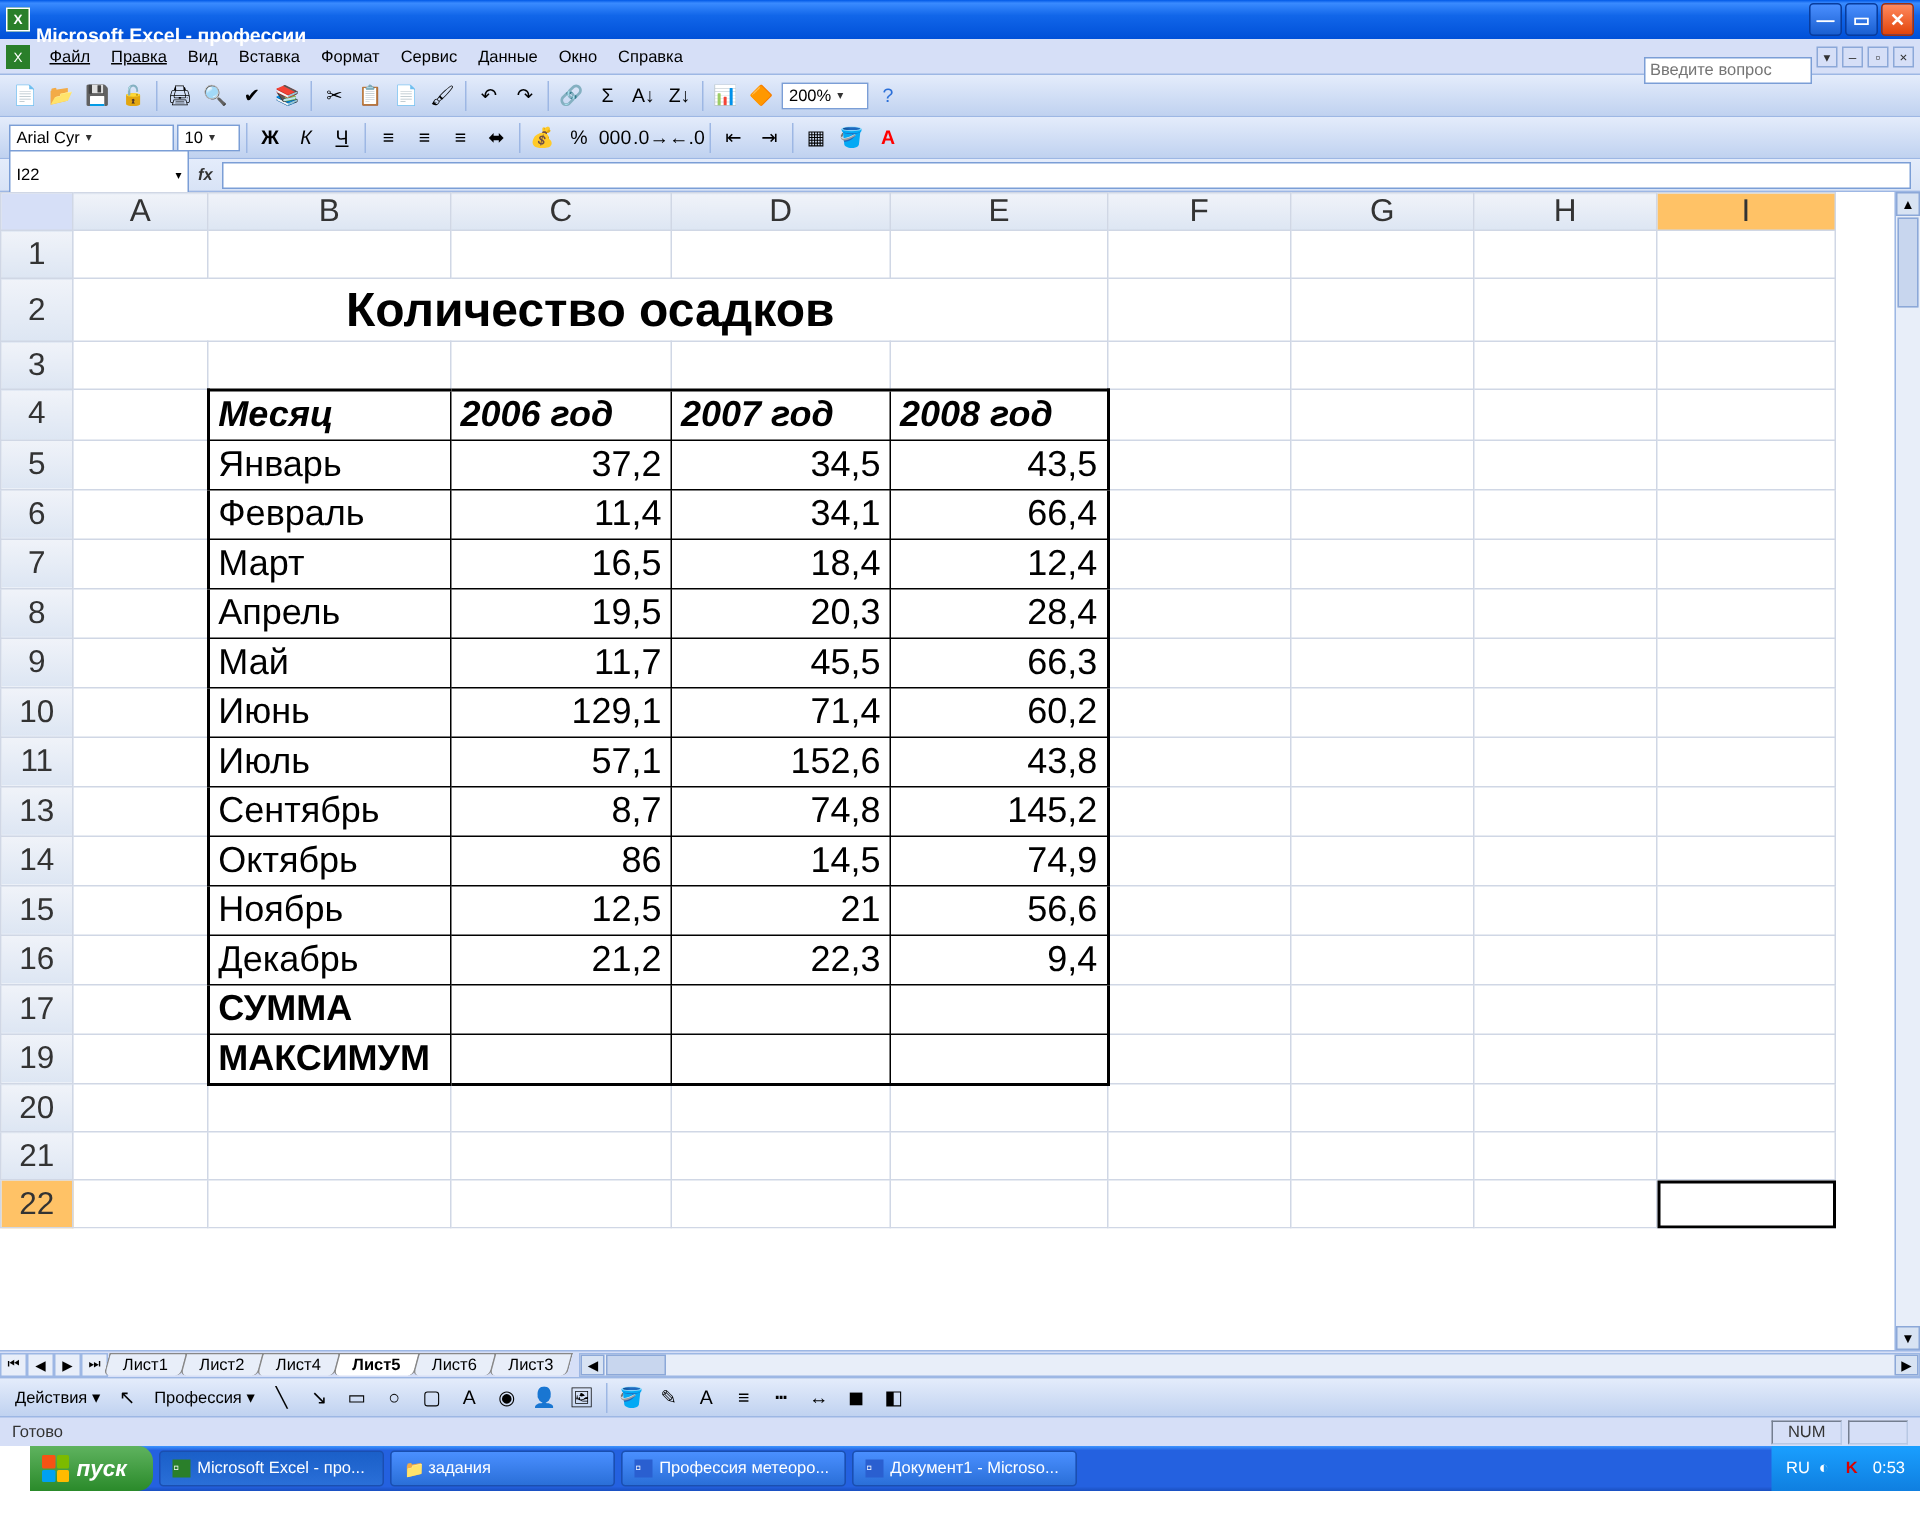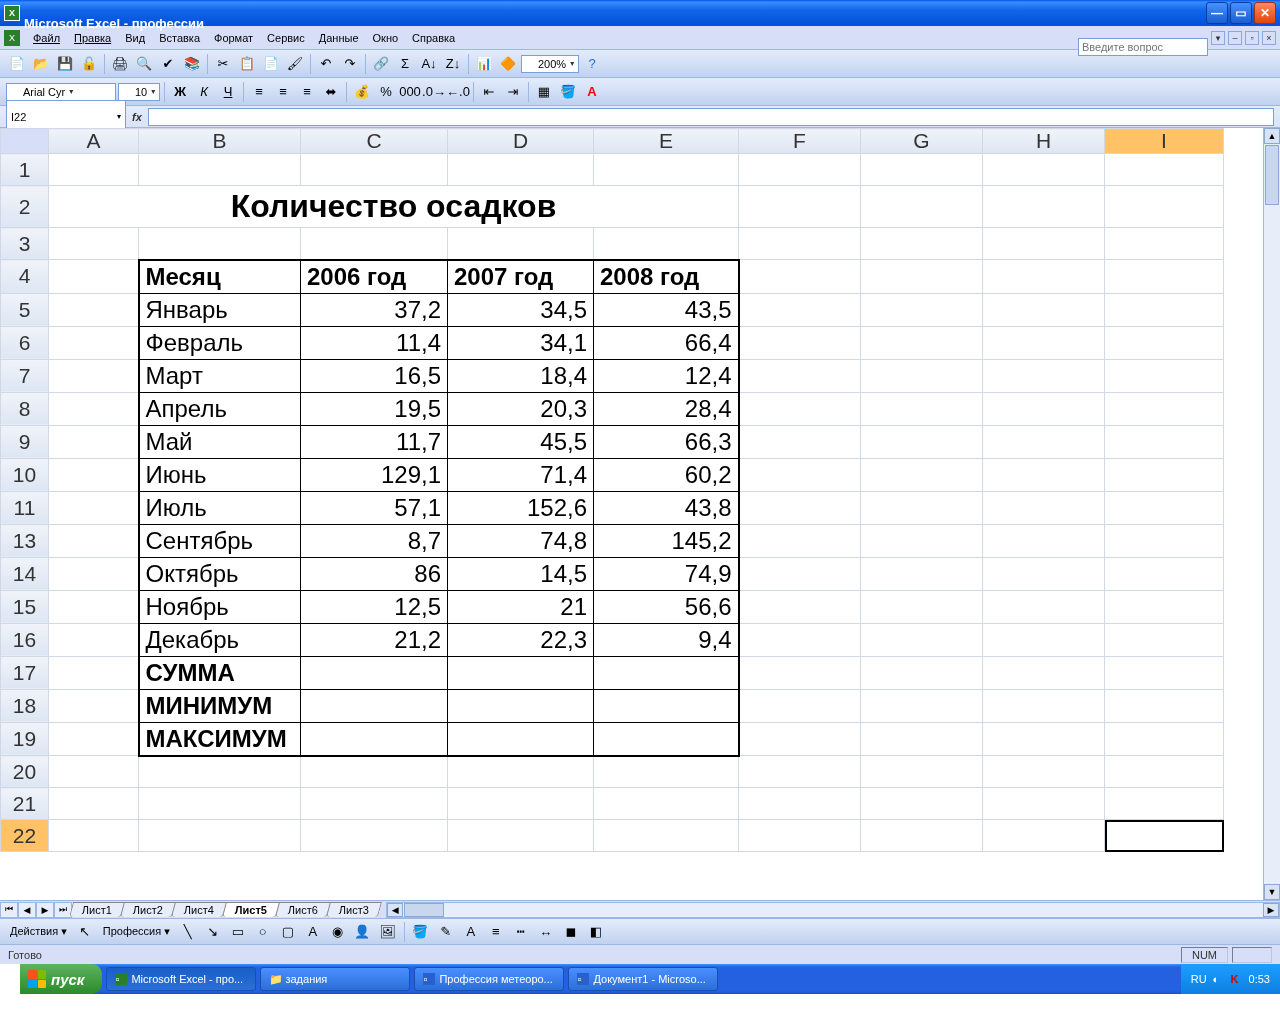--- a/index.html
+++ b/index.html
@@ -13,28 +13,28 @@
 .winbtn { width: 22px; height: 22px; border-radius: 3px; display: flex; align-items: center; justify-content: center; color: #fff; font-weight: bold; font-size: 12px; }
 .winbtn.min, .winbtn.max { background: linear-gradient(to bottom, #4a8fff, #1a5fd0); border: 1px solid #0a3c9c; }
 .winbtn.close { background: linear-gradient(to bottom, #ff8a5f, #e2440a); border: 1px solid #a03010; }
 
 
 .menubar { background: #d6dff7; height: 24px; display: flex; align-items: center; padding: 0 4px; border-bottom: 1px solid #9db7e4; }
 .menubar .doc-icon { width: 16px; height: 16px; background: #2a7f2a; margin-right: 6px; display:inline-flex;align-items:center;justify-content:center;font-size:9px;color:#fff;}
 .menuitem { padding: 2px 7px; cursor: default; color: #000; }
 .menuitem .u { text-decoration: underline; }
 .menubar .right { margin-left: auto; display: flex; align-items: center; gap: 3px; }
-.helpbox { width: 130px; height: 18px; border: 1px solid #7b9ed6; background: #fff; padding: 1px 3px; color: #888; font-size: 11px; margin-top: 19px; }
+.helpbox { width: 112px; height: 18px; border: 1px solid #7b9ed6; background: #fff; padding: 1px 3px; color: #888; font-size: 11px; margin-top: 19px; }
 .smallbtn { width: 14px; height: 14px; background: #d6dff7; border: 1px solid #8ca8d8; display:flex;align-items:center;justify-content:center;font-size:9px;color:#333;}
 
 
 .toolbar { background: linear-gradient(to bottom, #e4ecfb, #c0d2f0); height: 28px; display: flex; align-items: center; padding: 0 6px; gap: 2px; border-bottom: 1px solid #9db7e4; }
 .tbtn { width: 22px; height: 22px; display: flex; align-items: center; justify-content: center; font-size: 13px; cursor: default; border: 1px solid transparent; border-radius: 2px; }
 .tsep { width: 1px; height: 20px; background: #9db7e4; margin: 0 2px; }
-.tcombo { height: 18px; border: 1px solid #7b9ed6; background: #fff; padding: 1px 16px; font-size: 11px; display: flex; align-items: center; }
+.tcombo { height: 18px; border: 1px solid #7b9ed6; background: #fff; padding: 1px 4px; font-size: 11px; display: flex; align-items: center; }
 .tcombo .arrow { margin-left: 4px; font-size: 8px; color: #333; }
 .zoom { width: 58px; }
 
 
 .formulabar { background: linear-gradient(to bottom, #e4ecfb, #d8e3f6); height: 22px; display: flex; align-items: center; padding: 0 6px; border-bottom: 1px solid #9db7e4; }
 .namebox { width: 120px; height: 34px; border: 1px solid #7b9ed6; background: #fff; padding: 1px 4px; font-size: 11px; display: flex; align-items: center; }
 .namebox .arrow { margin-left: auto; font-size: 8px; }
 .fx { margin: 0 6px; font-style: italic; font-weight: bold; color: #333; }
 .formula-input { flex: 1; height: 18px; border: 1px solid #7b9ed6; background: #fff; padding: 1px 4px; }
 
@@ -52,21 +52,21 @@
 .sheet td.sel { outline: 2px solid #000; outline-offset: -2px; }
 
 .colA{width:90px}.colB{width:162px}.colC{width:147px}.colD{width:146px}.colE{width:145px}.colF{width:122px}.colG{width:122px}.colH{width:122px}.colI{width:119px}
 
 .title-cell { font-size: 32px !important; font-weight: bold; text-align: center; font-family: Arial, sans-serif; }
 .hdr-cell { font-size: 24px !important; font-weight: bold; }
 .num { text-align: right; }
 .bord { border: 1px solid #000 !important; }
 .bord-l { border-left: 2px solid #000 !important; }
 .bord-r { border-right: 2px solid #000 !important; margin-left: 18px; }
-.bord-t { border-top: 2px solid #000 !important; }
+.bord-t { border-top: 2px solid #000 !important; font-style: italic; }
 .bord-b { border-bottom: 2px solid #000 !important; }
 
 
 .tabbar { background: #d6dff7; height: 18px; display: flex; align-items: center; border-top: 1px solid #9db7e4; font-size: 11px; }
 .tabnav { display: flex; }
 .tabnav .nav { width: 18px; height: 16px; border: 1px solid #9db7e4; background: #e8eef9; display:flex;align-items:center;justify-content:center;font-size:9px;}
 .sheettab { padding: 1px 10px; background: #fff; border: 1px solid #888; border-bottom: none; margin-left: -1px; border-radius: 0 0 4px 4px; transform: skewX(-15deg); }
 .sheettab span { display:inline-block; transform: skewX(15deg); }
 .sheettab.active { background: #fff; font-weight: bold; }
 .sheettab.inactive { background: #e8eef9; }
@@ -428,32 +428,20 @@
             <td class="hdr-cell bord bord-l">СУММА</td>
             <td class="bord"></td>
             <td class="bord"></td>
             <td class="bord bord-r"></td>
             <td></td>
             <td></td>
             <td></td>
             <td></td>
           </tr>
           <tr>
-            <th class="rowhdr">18</th>
-            <td></td>
-            <td class="hdr-cell bord bord-l">МИНИМУМ</td>
-            <td class="bord"></td>
-            <td class="bord"></td>
-            <td class="bord bord-r"></td>
-            <td></td>
-            <td></td>
-            <td></td>
-            <td></td>
-          </tr>
-          <tr>
             <th class="rowhdr">19</th>
             <td></td>
             <td class="hdr-cell bord bord-l bord-b">МАКСИМУМ</td>
             <td class="bord bord-b"></td>
             <td class="bord bord-b"></td>
             <td class="bord bord-r bord-b"></td>
             <td></td>
             <td></td>
             <td></td>
             <td></td>

